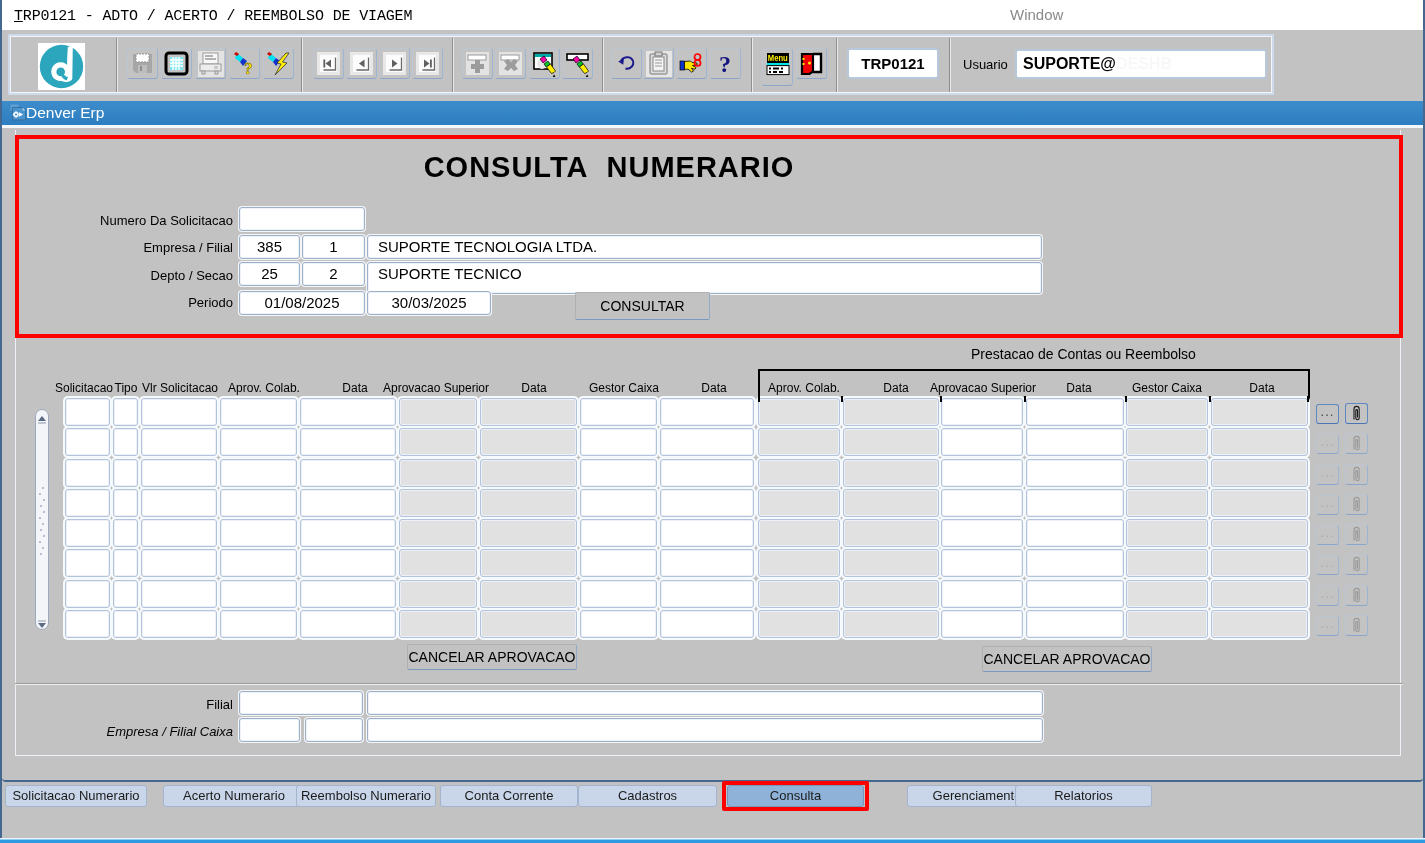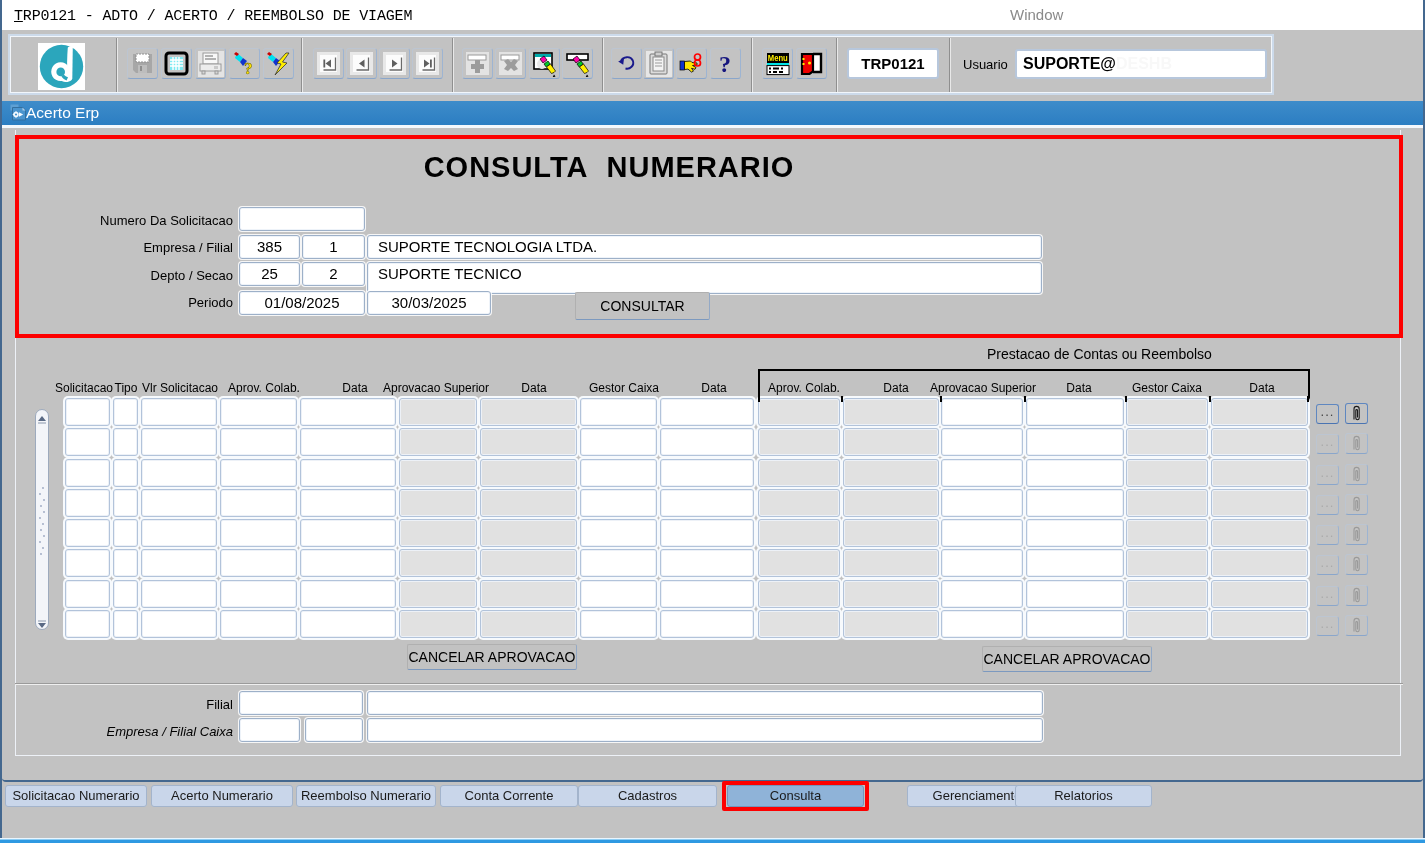--- a/index.html
+++ b/index.html
@@ -179,21 +179,21 @@
         <path d="M5.5 10.5 l6 -0.5 1.5 1.5 5 0.5 0 2 -4.5 0.5 3.5 2 -1 1.8 -3.5 -1 2 2.8 -2 1 -3.5 -3 -3.5 0.4 Z" fill="#ffe600" stroke="#000" stroke-width="0.8"></path>
         <circle cx="18.5" cy="6" r="3" fill="none" stroke="#ff0000" stroke-width="1.7"></circle>
         <circle cx="18.5" cy="12" r="3" fill="none" stroke="#ff0000" stroke-width="1.7"></circle>
       </svg></div>
   </div>
 <div class="tbtn" style="left:710px;top:48px;width:31px;height:31px;">
     <div class="abs" style="left:2px;top:2px;"><svg width="25" height="25" viewBox="0 0 25 25">
         <text x="6" y="21" font-size="24" font-weight="bold" font-family="Liberation Serif" fill="#15157e">?</text>
       </svg></div>
   </div>
-<div class="tbtn" style="left:762px;top:48px;width:31px;height:31px;">
+<div class="tbtn" style="left:762px;top:48px;width:31px;height:38px;">
     <div class="abs" style="left:2px;top:2px;"><svg width="26" height="26" viewBox="0 0 26 26">
         <rect x="2" y="2" width="22" height="10" fill="#000"></rect>
         <text x="2.8" y="10.2" font-size="9" font-weight="bold" fill="#ffee00" font-family="Liberation Sans" textLength="20" lengthAdjust="spacingAndGlyphs">Menu</text>
         <rect x="2" y="12" width="22" height="2.6" fill="#00e5e5"></rect>
         <rect x="2" y="14.6" width="22" height="9" fill="#fff" stroke="#000"></rect>
         <path d="M4 17.5 h2 M8 17.5 h6 M16 17.5 h2 M4 21 h2 M8 21 h4 M14 21 h4" stroke="#000" stroke-width="2"></path>
       </svg></div>
   </div>
 <div class="tbtn" style="left:796px;top:48px;width:31px;height:31px;">
     <div class="abs" style="left:2px;top:2px;"><svg width="26" height="26" viewBox="0 0 26 26">
@@ -213,41 +213,41 @@
 <svg width="16" height="17" viewBox="0 0 16 17">
 <rect x="0.5" y="0.5" width="8" height="6" fill="#5ea0d4"></rect>
 <path d="M2.5 3.5 h10.5 l2.5 3 v9.5 h-13 Z" fill="#4a94ce" stroke="#336f9f" stroke-width="1"></path>
 <path d="M12.5 3.5 l3 3 h-3 Z" fill="#a8cce8"></path>
 <g fill="#f4faff">
         <circle cx="6" cy="10.5" r="2.7"></circle>
         <circle cx="6" cy="10.5" r="1.1" fill="#4a94ce"></circle>
         <path d="M6 6.8 l1.1 1.9 h-2.2 Z M6 14.2 l1.1 -1.9 h-2.2 Z M2.3 10.5 l1.9 -1.1 v2.2 Z M9 8.2 l4.2 2.3 -4.2 2.3 Z"></path>
       </g>
 </svg></div>
-<div class="abs" style="left:26px;top:104px;font-size:15.5px;color:#fff;">Acerto Erp</div>
+<div class="abs" style="left:26px;top:104px;font-size:15.5px;color:#fff;">Denver Erp</div>
 <div class="abs" style="left:2px;top:125px;width:1421px;height:3px;background:#f4f8fc;"></div>
 <div class="abs" style="left:2px;top:128px;width:1421px;height:654px;background:#c2c2c2;border-bottom:2px solid #44688f;border-bottom-left-radius:4px;border-bottom-right-radius:4px;"></div>
 <div class="abs" style="left:15px;top:130px;width:1386px;height:626px;border-left:1px solid #edf1f7;border-right:1px solid #edf1f7;border-bottom:1px solid #edf1f7;"></div>
 <div class="abs" style="left:15px;top:135px;width:1388px;height:203px;border:4px solid #fd0000;"></div>
 <div class="abs" style="left:0;top:151px;width:1218px;text-align:center;font-size:29px;font-weight:bold;letter-spacing:1px;color:#000;">CONSULTA&nbsp;&nbsp;NUMERARIO</div>
 <div class="lbl" style="left:30px;top:213px;width:203px;">Numero Da Solicitacao</div>
 <div class="lbl" style="left:30px;top:240px;width:203px;">Empresa / Filial</div>
 <div class="lbl" style="left:30px;top:268px;width:203px;">Depto / Secao</div>
 <div class="lbl" style="left:30px;top:295px;width:203px;">Periodo</div>
 <div class="inp" style="left:239px;top:207px;width:126px;height:24px;text-align:center;font-size:15px;line-height:22px;"></div>
 <div class="inp" style="left:239px;top:235px;width:61px;height:24px;text-align:center;font-size:15px;line-height:22px;">385</div>
 <div class="inp" style="left:302px;top:235px;width:63px;height:24px;text-align:center;font-size:15px;line-height:22px;">1</div>
 <div class="inp" style="left:367px;top:235px;width:675px;height:24px;text-align:left;font-size:15px;line-height:22px;padding-left:10px;">SUPORTE TECNOLOGIA LTDA.</div>
 <div class="inp" style="left:239px;top:262px;width:61px;height:24px;text-align:center;font-size:15px;line-height:22px;">25</div>
 <div class="inp" style="left:302px;top:262px;width:63px;height:24px;text-align:center;font-size:15px;line-height:22px;">2</div>
 <div class="inp" style="left:367px;top:262px;width:675px;height:32px;text-align:left;font-size:15px;line-height:22px;padding-left:10px;">SUPORTE TECNICO</div>
 <div class="inp" style="left:239px;top:291px;width:126px;height:24px;text-align:center;font-size:15px;line-height:22px;">01/08/2025</div>
 <div class="inp" style="left:367px;top:291px;width:124px;height:24px;text-align:center;font-size:15px;line-height:22px;">30/03/2025</div>
 <div class="btn" style="left:575px;top:292px;width:135px;height:28px;line-height:26px;">CONSULTAR</div>
-<div class="abs" style="left:971px;top:346px;font-size:14px;letter-spacing:0;color:#000;margin-left:16px;">Prestacao de Contas ou Reembolso</div>
+<div class="abs" style="left:971px;top:346px;font-size:14px;letter-spacing:0;color:#000;">Prestacao de Contas ou Reembolso</div>
 <div class="abs" style="left:758px;top:369px;width:552px;height:32px;border:2px solid #000;"></div>
 <div class="hdr" style="left:14px;top:381px;width:140px;">Solicitacao</div>
 <div class="hdr" style="left:56px;top:381px;width:140px;">Tipo</div>
 <div class="hdr" style="left:110px;top:381px;width:140px;">Vlr Solicitacao</div>
 <div class="hdr" style="left:194px;top:381px;width:140px;">Aprov. Colab.</div>
 <div class="hdr" style="left:285px;top:381px;width:140px;">Data</div>
 <div class="hdr" style="left:366px;top:381px;width:140px;">Aprovacao Superior</div>
 <div class="hdr" style="left:464px;top:381px;width:140px;">Data</div>
 <div class="hdr" style="left:554px;top:381px;width:140px;">Gestor Caixa</div>
 <div class="hdr" style="left:644px;top:381px;width:140px;">Data</div>
@@ -441,21 +441,21 @@
 <div class="btn" style="left:982px;top:646px;width:170px;height:26px;line-height:24px;">CANCELAR APROVACAO</div>
 <div class="abs" style="left:15px;top:683px;width:1388px;height:2px;border-top:1px solid #9a9a9a;border-bottom:1px solid #efefef;"></div>
 <div class="lbl" style="left:30px;top:697px;width:203px;">Filial</div>
 <div class="lbl" style="left:30px;top:724px;width:203px;font-style:italic;">Empresa / Filial Caixa</div>
 <div class="inp" style="left:239px;top:691px;width:124px;height:24px;text-align:center;font-size:15px;line-height:22px;"></div>
 <div class="inp" style="left:367px;top:691px;width:676px;height:24px;text-align:center;font-size:15px;line-height:22px;"></div>
 <div class="inp" style="left:239px;top:718px;width:61px;height:24px;text-align:center;font-size:15px;line-height:22px;"></div>
 <div class="inp" style="left:305px;top:718px;width:58px;height:24px;text-align:center;font-size:15px;line-height:22px;"></div>
 <div class="inp" style="left:367px;top:718px;width:676px;height:24px;text-align:center;font-size:15px;line-height:22px;"></div>
 <div class="tab" style="left:5px;width:142px;">Solicitacao Numerario</div>
-<div class="tab" style="left:151px;width:142px;">Acerto Numerario</div>
+<div class="tab" style="left:163px;width:142px;">Acerto Numerario</div>
 <div class="tab" style="left:296px;width:140px;">Reembolso Numerario</div>
 <div class="tab" style="left:440px;width:138px;">Conta Corrente</div>
 <div class="tab" style="left:578px;width:139px;">Cadastros</div>
 <div class="abs" style="left:722px;top:781px;width:147px;height:30px;border:4px solid #fd0000;border-radius:2px;"></div>
 <div class="tab" style="left:727px;width:137px;background:#8fb3d8;border-color:#7595ba;">Consulta</div>
 <div class="tab" style="left:907px;width:140px;">Gerenciamento</div>
 <div class="tab" style="left:1015px;width:137px;">Relatorios</div>
 <div class="abs" style="left:0;top:838px;width:1425px;height:1px;background:#e9f6ff;"></div>
 <div class="abs" style="left:0;top:839px;width:1425px;height:4px;background:#2f99e2;border-top:1px solid #8ecdf4;"></div>
 </body></html>

